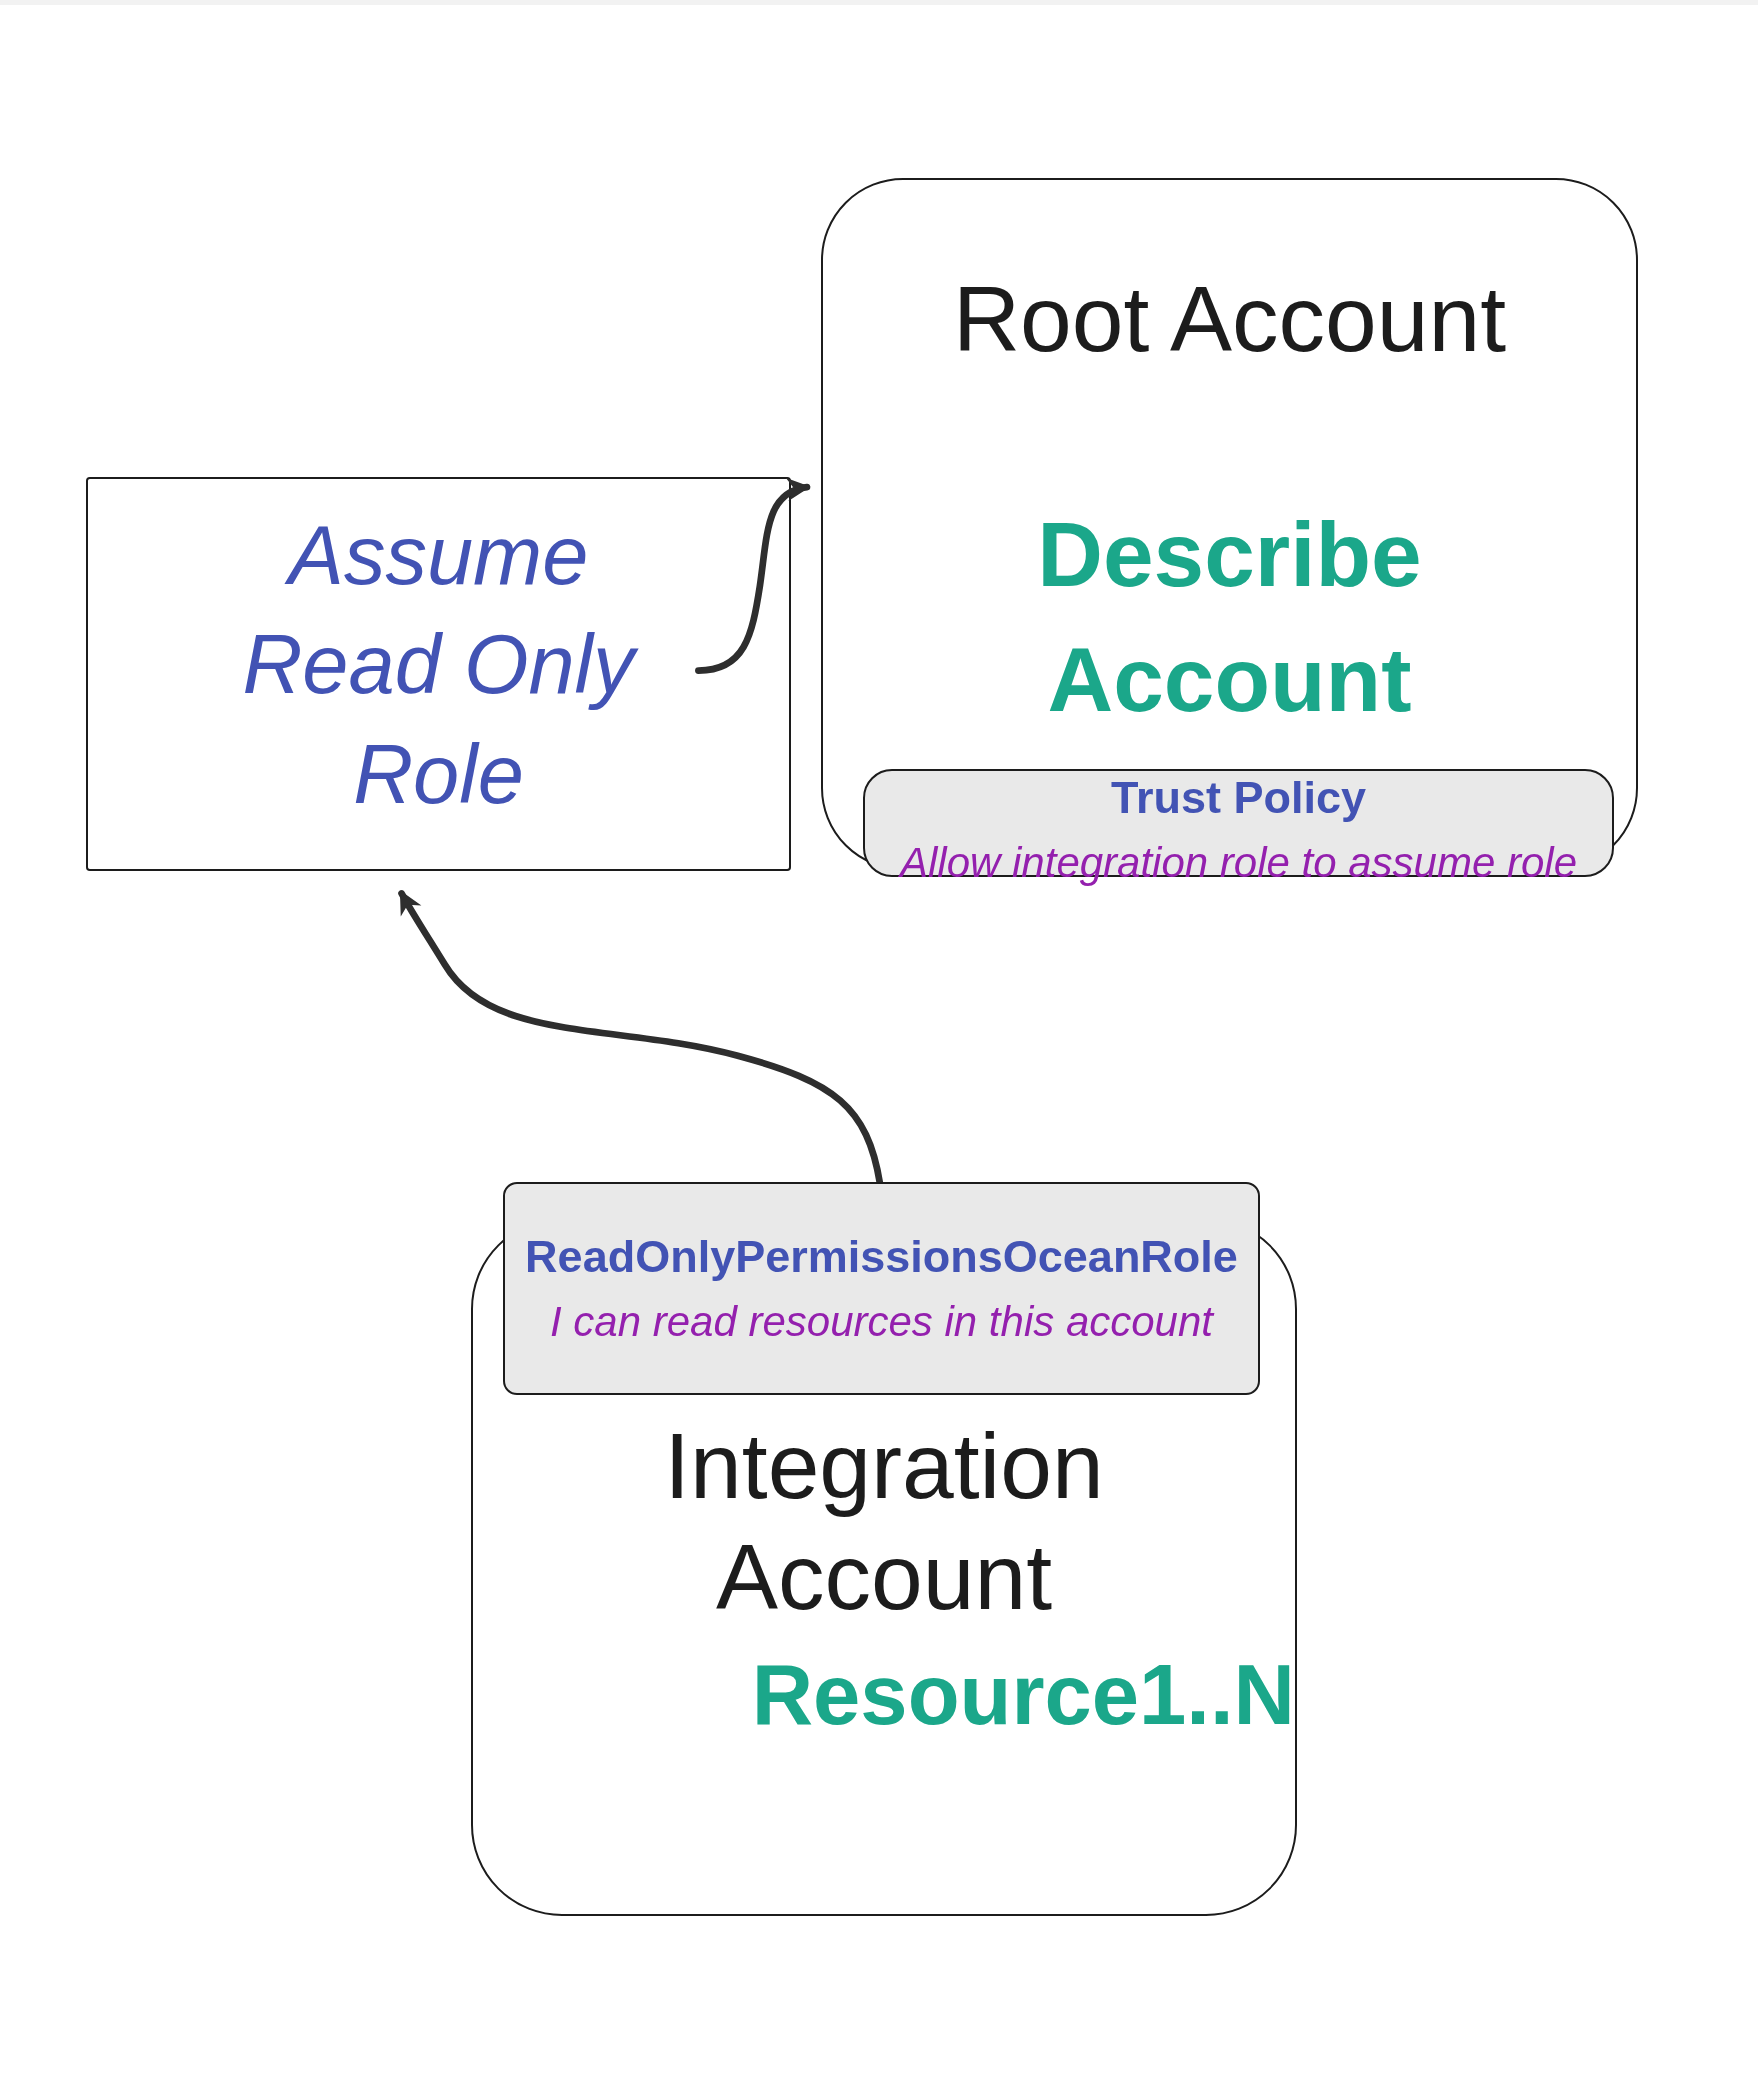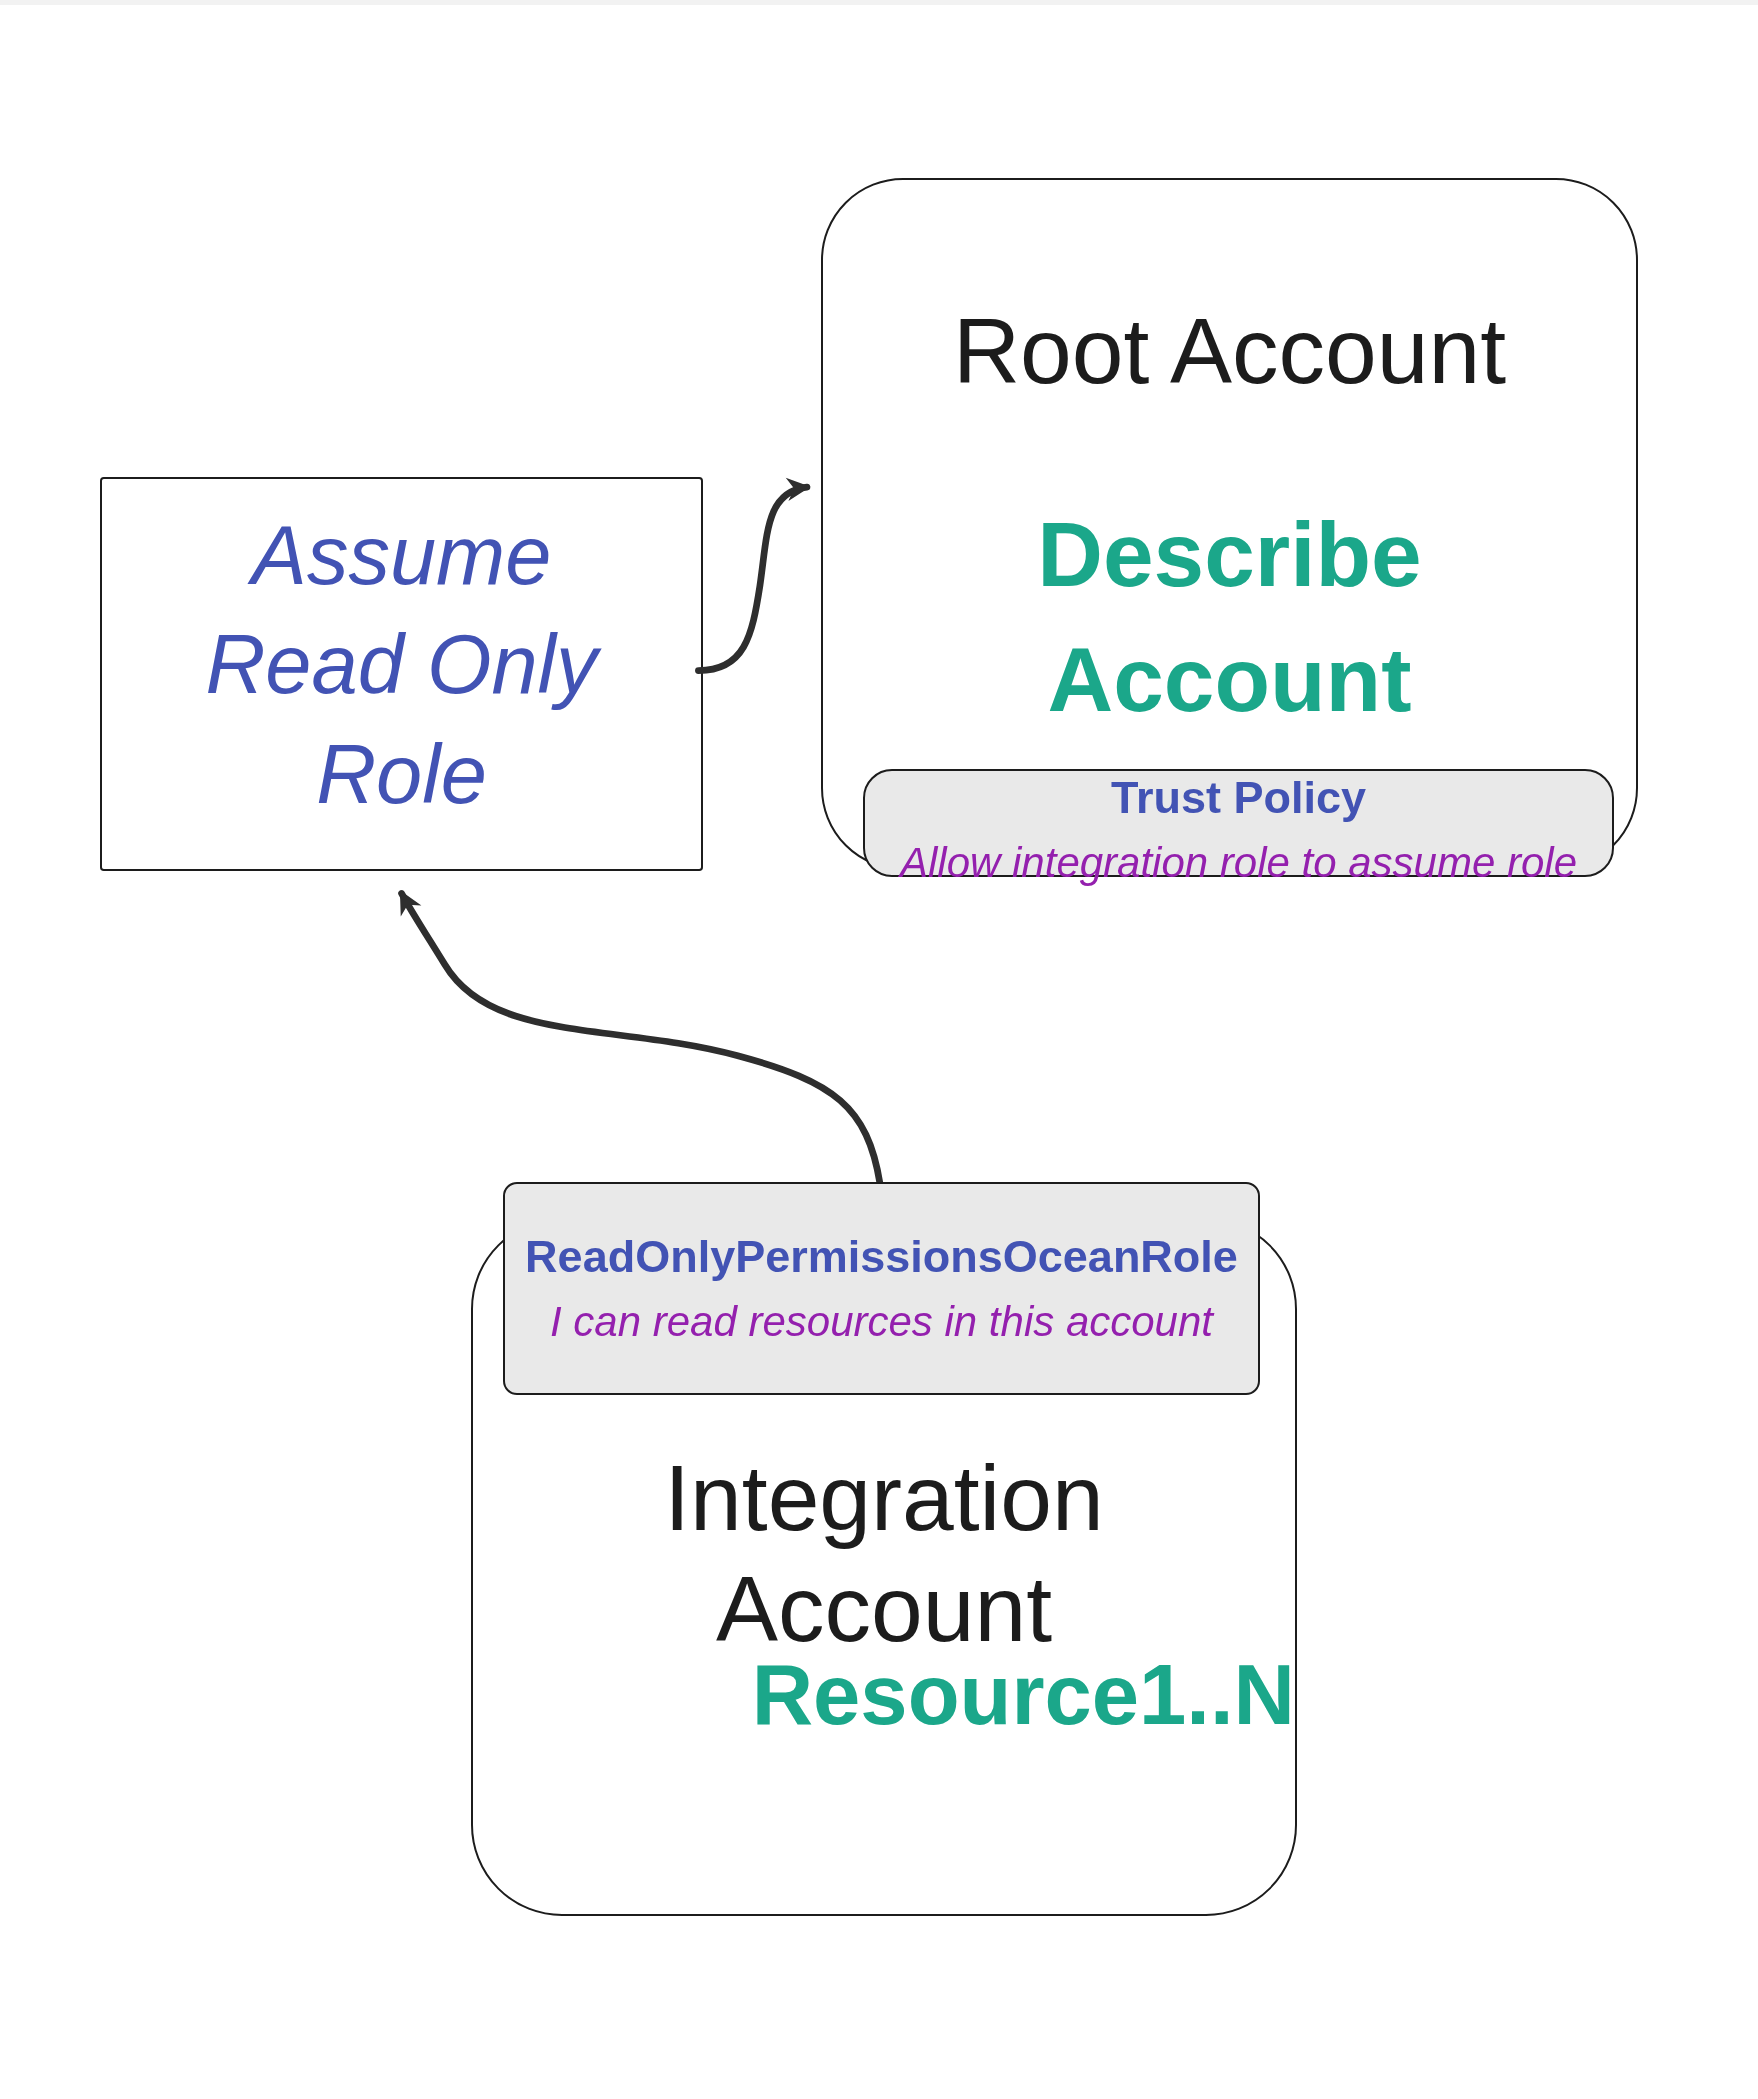--- a/index.html
+++ b/index.html
@@ -61,21 +61,20 @@
     left: 0;
     width: 100%;
     height: 115px;
     line-height: 115px;
     text-align: center;
     white-space: nowrap;
   }
   .account-title {
     font-size: 93px;
     color: var(--title_text);
-    margin-top: 32px;
   }
   .action-text {
     font-size: 91px;
     font-weight: 700;
     color: var(--teal);
   }
   .assume-text {
     font-size: 83px;
     font-style: italic;
     color: var(--indigo);
@@ -105,21 +104,21 @@
     <div class="line action-text" style="top:317px;">Describe</div>
     <div class="line action-text" style="top:442px;">Account</div>
   </div>
 
   <div class="node-box" style="left:471px; top:1218px; width:826px; height:698px; border-radius:91px;">
     <div class="line account-title" style="top:189px;">Integration</div>
     <div class="line account-title" style="top:300px;">Account</div>
     <div class="line resource-text" style="top:417px;">Resource1..N</div>
   </div>
 
-  <div class="node-box" style="left:100px; top:477px; width:603px; height:394px; border-radius:3.8px;">
+  <div class="node-box" style="left:86px; top:477px; width:705px; height:394px; border-radius:3.8px;">
     <div class="line assume-text" style="top:19px;">Assume</div>
     <div class="line assume-text" style="top:128px;">Read Only</div>
     <div class="line assume-text" style="top:238px;">Role</div>
   </div>
 
   <svg id="arrow-layer" viewBox="0 0 1830 2185" xmlns="http://www.w3.org/2000/svg">
     <defs>
       <marker id="arrowhead" viewBox="0 0 12 12" refX="9.5" refY="6" markerWidth="4.2" markerHeight="4.2" orient="auto-start-reverse">
         <path d="M1,1 L11,6 L1,11 L4,6 Z" fill="#2e2e2e"></path>
       </marker>

